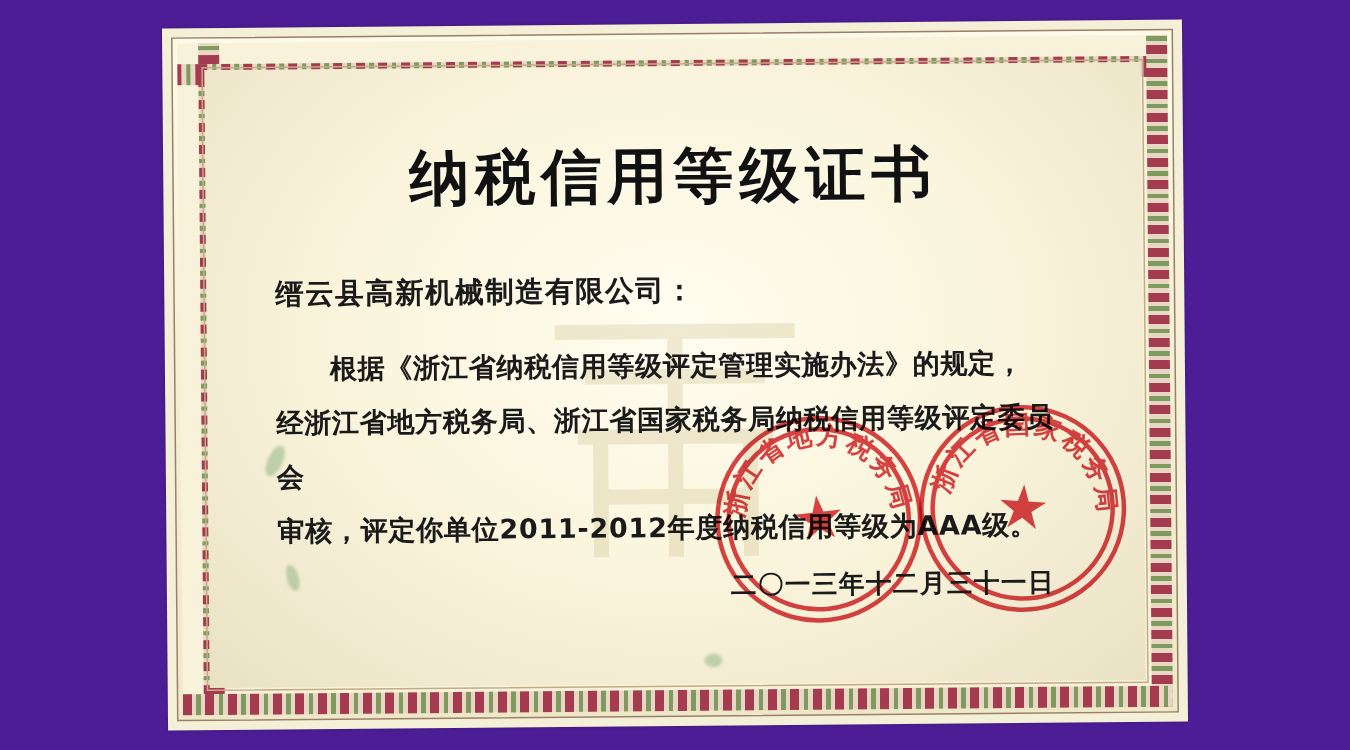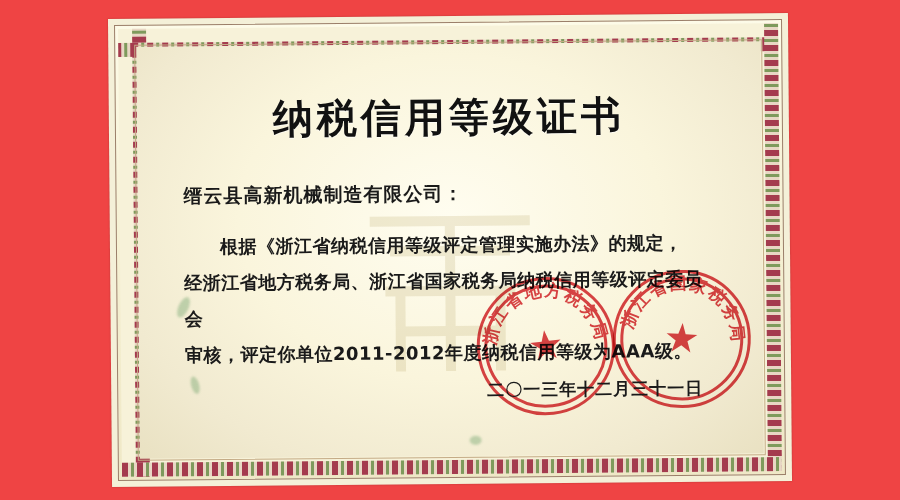--- a/index.html
+++ b/index.html
@@ -11,21 +11,21 @@
     width: 900px;
     height: 500px;
     overflow: hidden;
     font-family: "Liberation Serif", serif;
   }
 
   #certificate-scan {
     position: relative;
     width: 900px;
     height: 500px;
-    background: #ef4444;
+    background: #4c1d95;
   }
 
   
   .cert-sheet {
     position: absolute;
     left: 110px;
     top: 16px;
     width: 680px;
     height: 468px;
     background: #f4f0d8;

